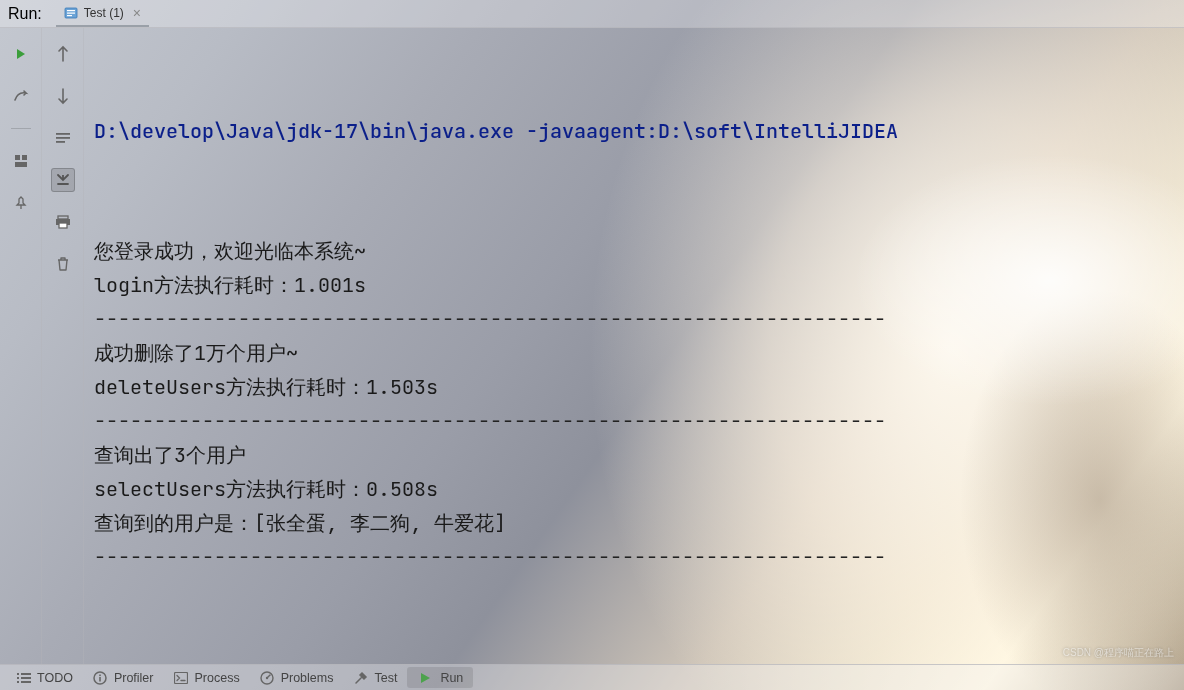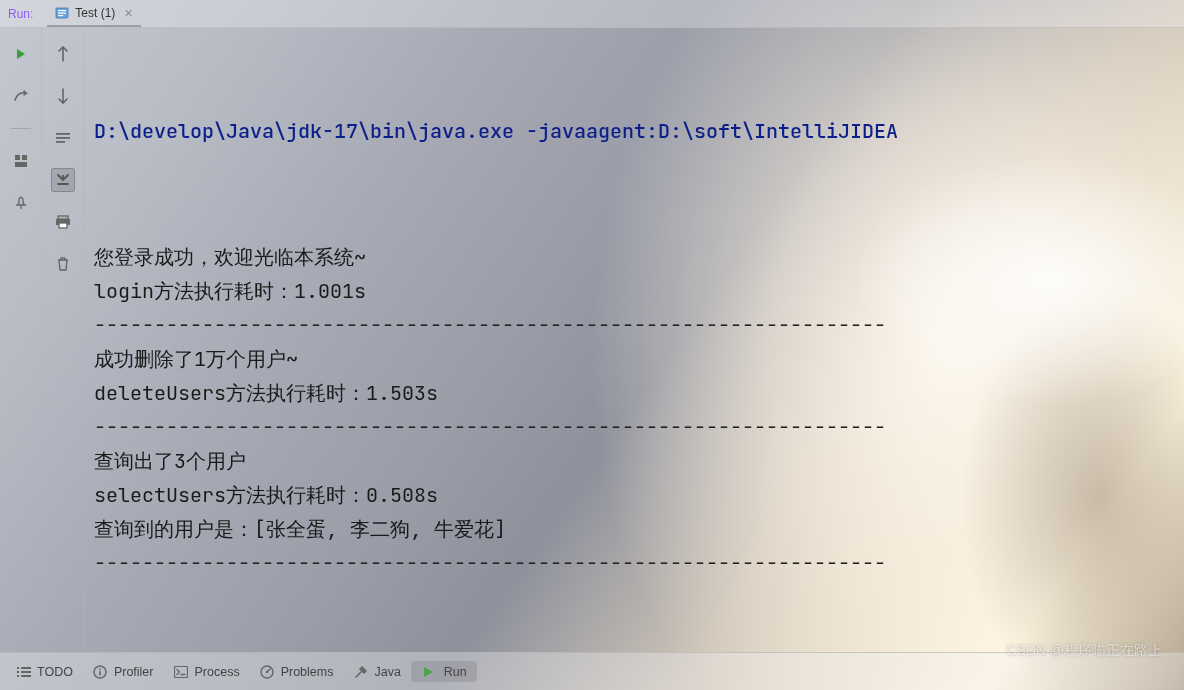--- a/index.html
+++ b/index.html
@@ -30,21 +30,21 @@
     .top-bar {
       height: 28px;
       display: flex;
       align-items: center;
       border-bottom: 1px solid rgba(180,180,185,0.6);
       padding: 0 8px;
       position: relative;
       z-index: 2;
       background: rgba(245,245,248,0.3);
     }
-    .run-label { font-size: 12px; color: #8b5cf6; margin-right: 14px; }
+    .run-label { font-size: 16px; color: #000000; margin-right: 14px; }
     .tab {
       display: flex;
       align-items: center;
       gap: 6px;
       padding: 4px 8px;
       border-bottom: 2px solid #9aa0a8;
       font-size: 12px;
       color: #333;
       cursor: pointer;
     }
@@ -82,25 +82,25 @@
     .console {
       flex: 1;
       padding: 18px 8px 8px 10px;
       font-family: "JetBrains Mono", "Consolas", "Courier New", monospace;
       font-size: 20px;
       line-height: 1.7;
       overflow: hidden;
       white-space: pre;
       color: #1a1a1a;
     }
-    .cmd-line { color: #0b1f8a; font-weight: 500; margin-bottom: 24px; }
+    .cmd-line { color: #0b1f8a; font-weight: 500; margin-bottom: 18px; }
     .divider-line { letter-spacing: 0; color: #222; }
     .exit-line { color: #0b1f8a; font-weight: 500; margin-top: 28px; }
     .bottom-bar {
-      height: 38px;
+      height: 26px;
       border-top: 1px solid rgba(180,180,185,0.7);
       display: flex;
       align-items: center;
       padding: 0 6px;
       font-size: 12.5px;
       position: relative;
       z-index: 2;
       background: rgba(240,240,243,0.35);
     }
     .bottom-item {
@@ -109,23 +109,23 @@
       gap: 6px;
       padding: 3px 10px;
       color: #444;
       cursor: pointer;
       border-radius: 3px;
     }
     .bottom-item.active { background: rgba(0,0,0,0.1); gap: 8px; }
     .b-icon { width: 15px; height: 15px; display: inline-flex; align-items: center; justify-content: center; }
     .watermark {
       position: absolute;
-      right: 22px;
+      right: 10px;
       bottom: 30px;
-      font-size: 14px;
+      font-size: 10px;
       color: rgba(255,255,255,0.55);
       z-index: 3;
       text-shadow: 0 0 3px rgba(0,0,0,0.3);
       font-family: sans-serif;
       pointer-events: none;
     }
     svg { display: block; }
   </style>
 </head>
 <body>
@@ -260,21 +260,21 @@
         </svg>
     </span>
     <span>Problems</span>
   </div>
   <div class="bottom-item">
     <span class="b-icon">
       <svg width="14" height="14" viewBox="0 0 14 14">
           <path d="M8 2 L12 6 L10 8 L6 4 Z M7 7 L2 12" stroke="#666" stroke-width="1.5" fill="#666" stroke-linecap="round"></path>
         </svg>
     </span>
-    <span>Java</span>
+    <span>Test</span>
   </div>
   <div class="bottom-item active">
     <span class="b-icon">
       <svg width="12" height="12" viewBox="0 0 12 12">
           <path d="M2 1 L11 6 L2 11 Z" fill="#4da24d"></path>
         </svg>
     </span>
     <span>Run</span>
   </div>
 </div>

